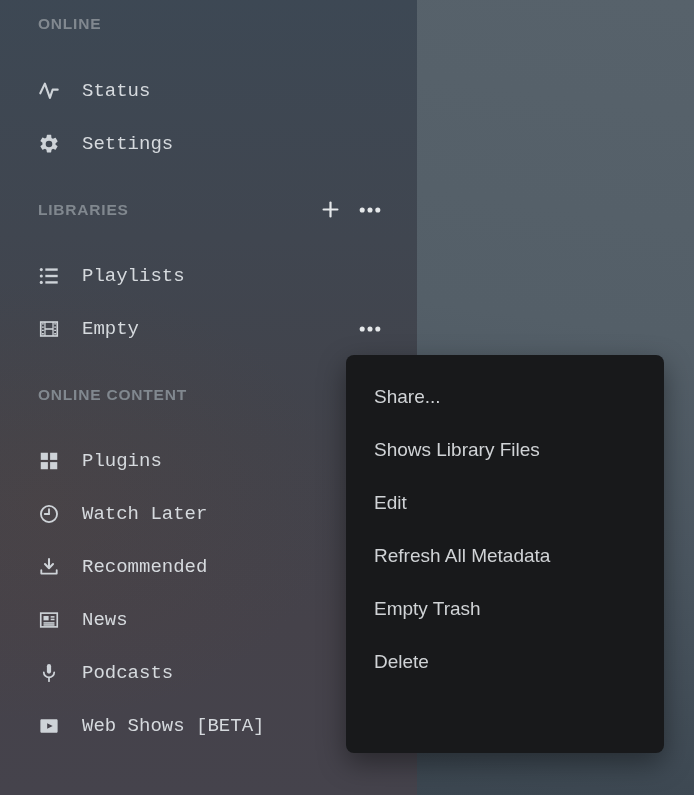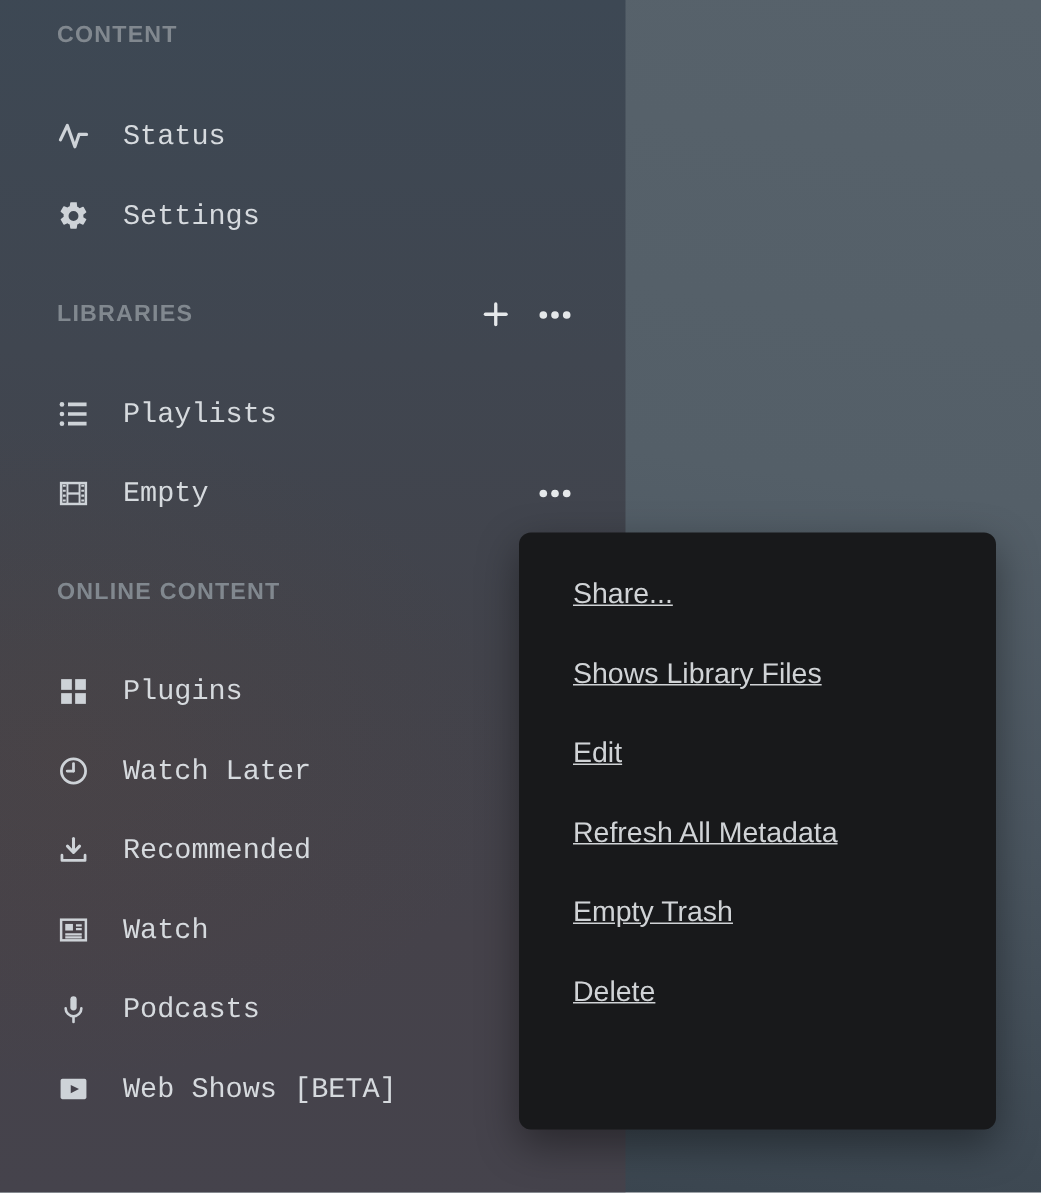--- a/index.html
+++ b/index.html
@@ -60,36 +60,35 @@
     box-sizing: border-box;
     padding: 15px 0 12px 0;
     background: #18191b;
     border-radius: 8px;
     box-shadow: 0 10px 28px rgba(0,0,0,0.40);
     z-index: 5;
   }
   .menu-item {
     height: 53px;
     display: flex; align-items: center;
-    padding-left: 36px;
+    padding-left: 28px;
     font-size: 19px; color: #d0d3d6;
     cursor: pointer;
-    text-decoration: underline;
   }
 </style>
 </head>
 <body>
 
 <div id="app">
 
   <div class="sidebar">
     <div class="side-inner">
 
       <div class="side-header first">
-        <span>CONTENT</span>
+        <span>ONLINE</span>
       </div>
 
       <div class="side-item">
         <span class="icon">
           <svg viewBox="0 0 24 24">
               <polyline points="2.5 14.5 7.5 4 13 19.5 16 10.5 21.5 10.5" fill="none" stroke="currentColor" stroke-width="2.3" stroke-linecap="round" stroke-linejoin="round"></polyline>
             </svg>
         </span>
         <span>Status</span>
       </div>
@@ -200,21 +199,21 @@
         <span class="icon">
           <svg viewBox="0 0 24 24">
               <rect x="3" y="4.5" width="18" height="15" fill="none" stroke="currentColor" stroke-width="1.8"></rect>
               <rect x="6" y="7.6" width="5.6" height="4.8" fill="currentColor"></rect>
               <line x1="13.8" y1="8.6" x2="18" y2="8.6" stroke="currentColor" stroke-width="1.7"></line>
               <line x1="13.8" y1="11.4" x2="18" y2="11.4" stroke="currentColor" stroke-width="1.7"></line>
               <line x1="6" y1="15.2" x2="18" y2="15.2" stroke="currentColor" stroke-width="1.7"></line>
               <line x1="6" y1="17.4" x2="18" y2="17.4" stroke="currentColor" stroke-width="1.7"></line>
             </svg>
         </span>
-        <span>Watch</span>
+        <span>News</span>
       </div>
 
       <div class="side-item">
         <span class="icon">
           <svg viewBox="0 0 24 24">
               <rect x="9.7" y="2.3" width="4.6" height="10.4" rx="2.3" fill="currentColor"></rect>
               <path d="M6.3,11.2 a5.7,5.7 0 0 0 11.4,0" fill="none" stroke="currentColor" stroke-width="1.9" stroke-linecap="round"></path>
               <line x1="12" y1="17" x2="12" y2="21" stroke="currentColor" stroke-width="1.9" stroke-linecap="round"></line>
             </svg>
         </span>

